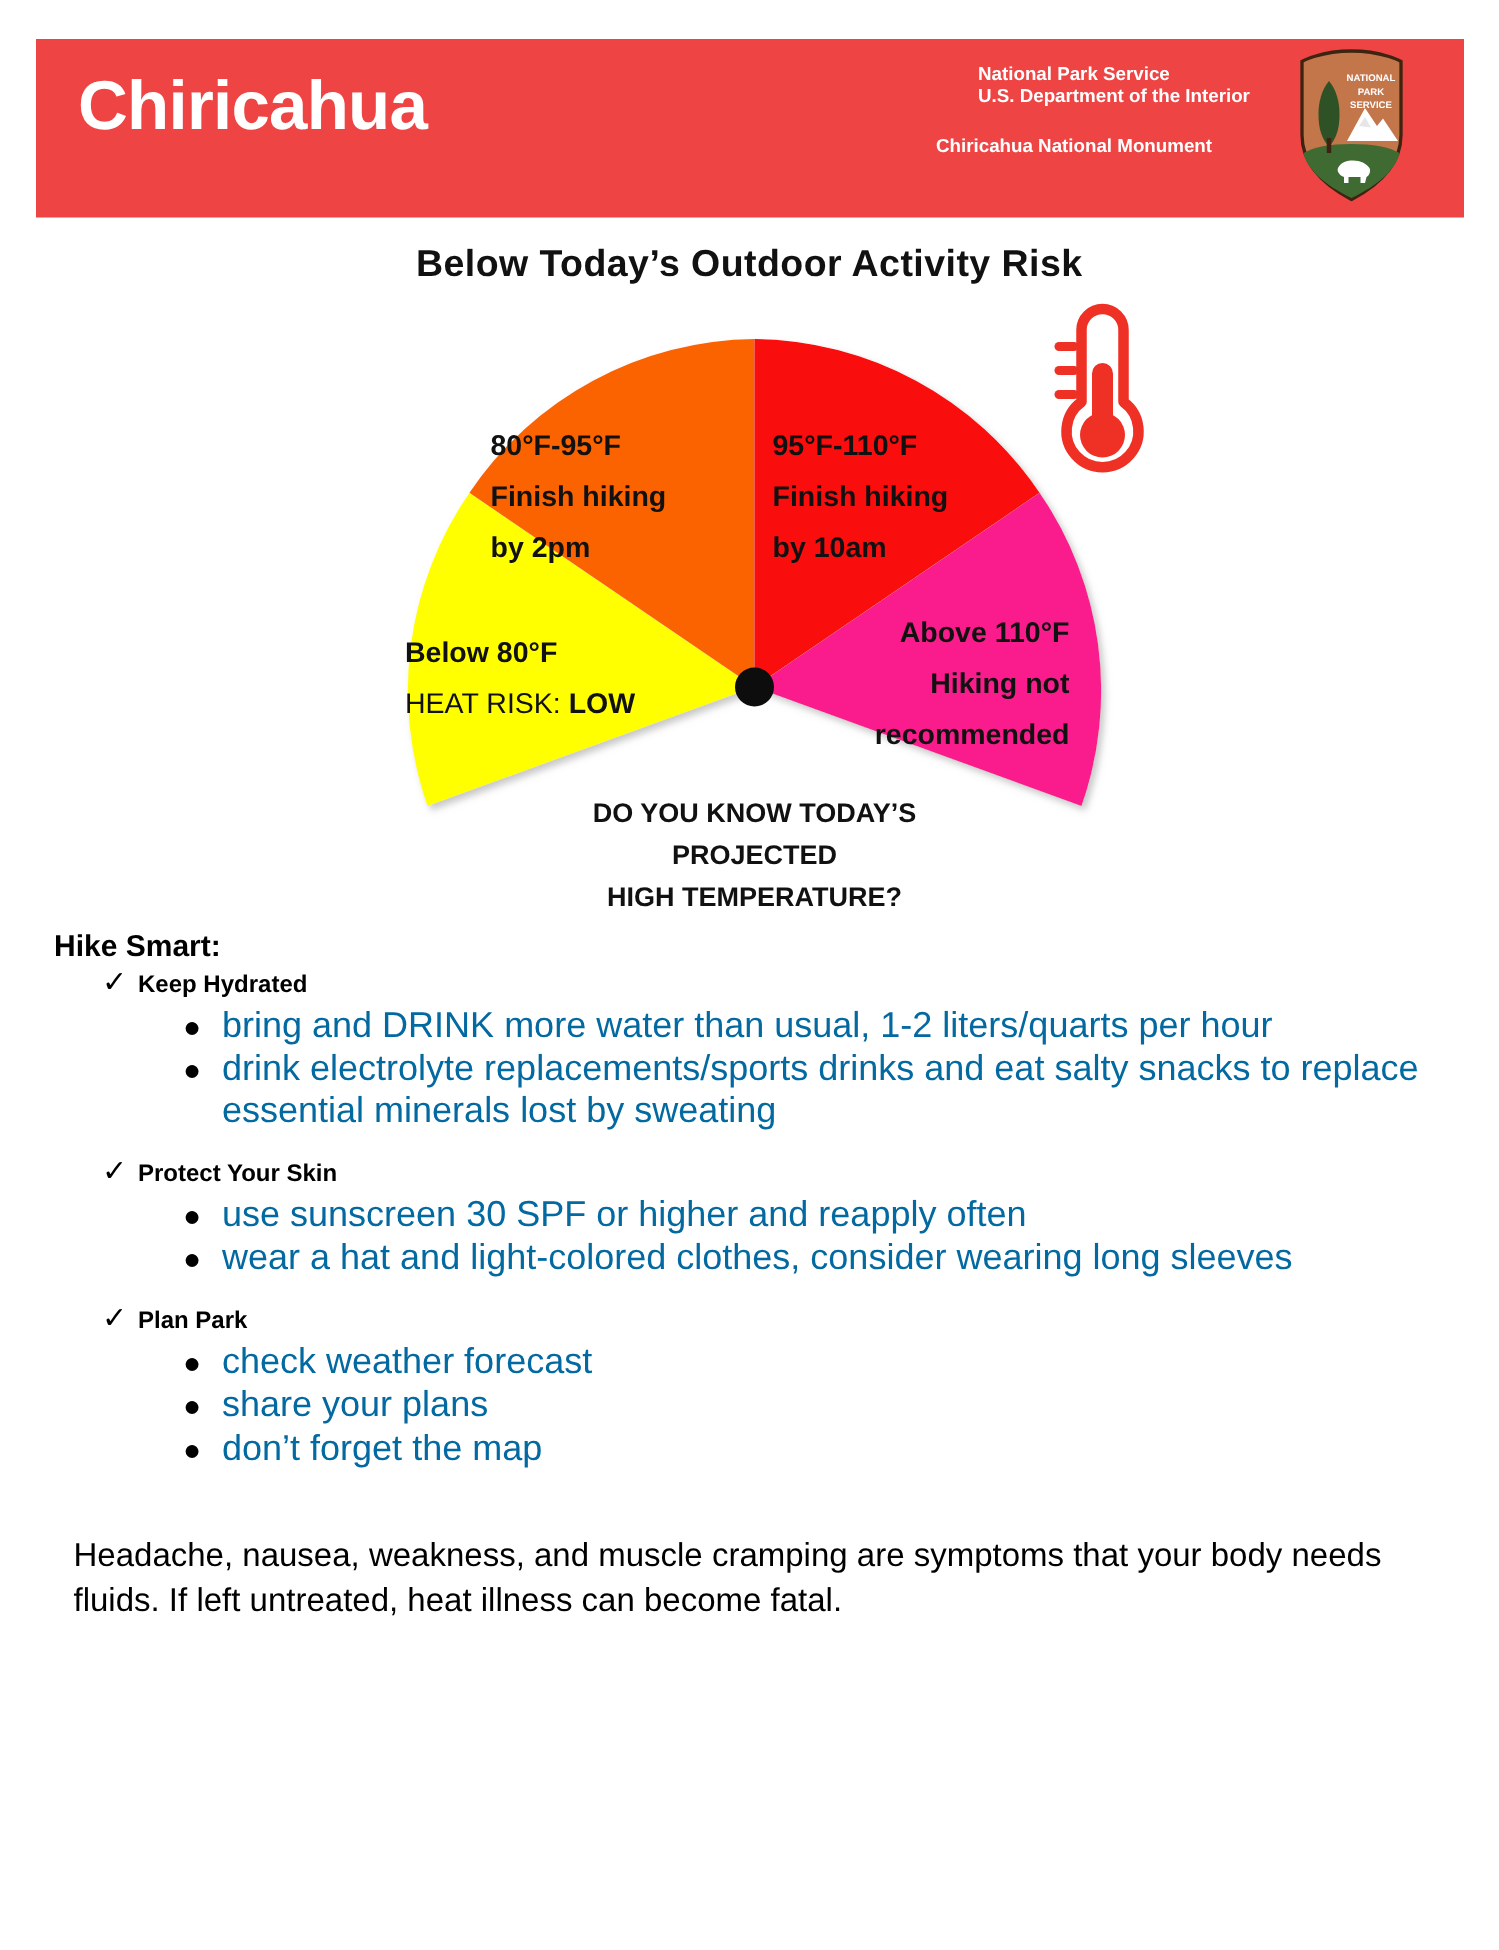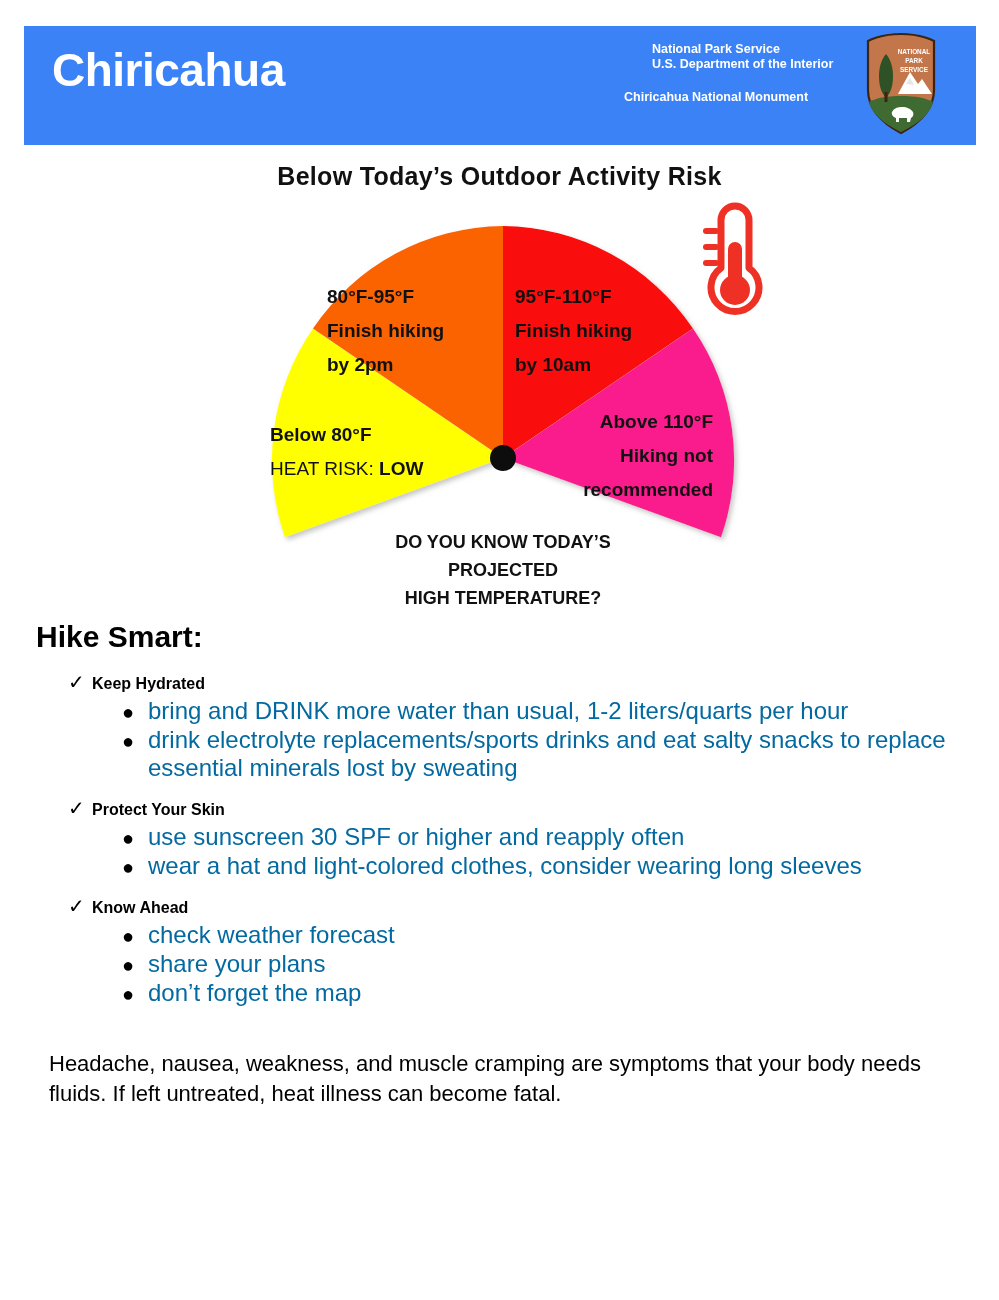--- a/index.html
+++ b/index.html
@@ -25,21 +25,21 @@
     background: #ffffff;
   }
 
   
   .header-banner {
     position: absolute;
     left: 24px;
     top: 26px;
     width: 952px;
     height: 119px;
-    background: #3b82f6;
+    background: #ef4444;
     display: block;
   }
 
   .park-title {
     position: absolute;
     left: 28px;
     top: 21px;
     color: #ffffff;
     font-family: "Liberation Sans", sans-serif;
     font-weight: bold;
@@ -122,23 +122,23 @@
   .content {
     position: absolute;
     left: 0;
     top: 620px;
     width: 999px;
   }
 
   .hike-smart-heading {
     font-family: "Liberation Sans", sans-serif;
     font-weight: bold;
-    font-size: 30px;
+    font-size: 20px;
     margin-left: 36px;
-    margin-bottom: 18px;
+    margin-bottom: 2px;
     color: #000000;
   }
 
   .check-group { margin-bottom: 16px; }
   .check-group:last-of-type { margin-bottom: 0; }
 
   .check-row {
     display: flex;
     align-items: baseline;
     margin-left: 68px;
@@ -335,21 +335,21 @@
         <li class="bullet-row">
           <span class="bullet-dot">●</span>
           <span class="bullet-text">wear a hat and light-colored clothes, consider wearing long sleeves</span>
         </li>
       </ul>
     </div>
 
     <div class="check-group">
       <div class="check-row">
         <span class="check-mark">✓</span>
-        <span class="check-label">Know Ahead</span>
+        <span class="check-label">Plan Park</span>
       </div>
       <ul class="bullet-list">
         <li class="bullet-row">
           <span class="bullet-dot">●</span>
           <span class="bullet-text">check weather forecast</span>
         </li>
         <li class="bullet-row">
           <span class="bullet-dot">●</span>
           <span class="bullet-text">share your plans</span>
         </li>

